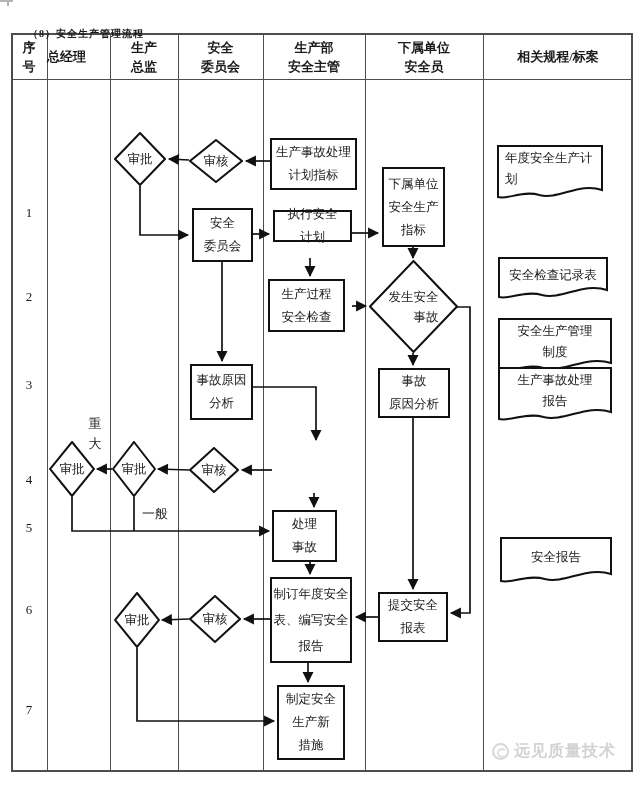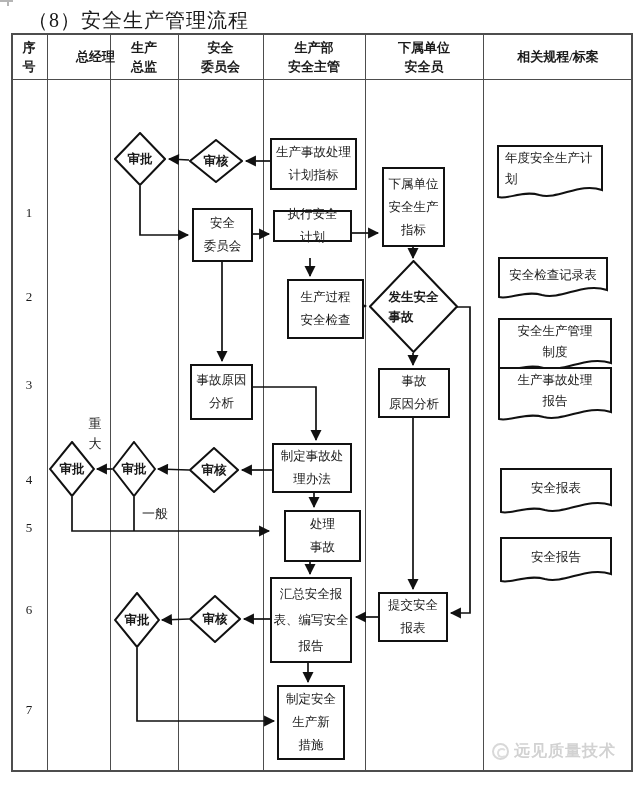--- a/index.html
+++ b/index.html
@@ -3,41 +3,41 @@
 <meta charset="utf-8">
 <style>
   * { margin:0; padding:0; box-sizing:border-box; }
   html,body { background:#ffffff; }
   .page {
     position:relative; width:640px; height:785px; background:#ffffff;
     font-family:"Liberation Serif","DejaVu Serif",serif;
     color:#1a1a1a; overflow:hidden;
   }
   .abs { position:absolute; }
-  .title { font-size:20px; font-weight:normal; letter-spacing:1px; white-space:pre; z-index:4; }
+  .title { font-size:10px; font-weight:bold; letter-spacing:1px; white-space:pre; z-index:4;margin-top:20px; }
   .frame { border:2px solid #4d4d4d; z-index:1; }
   .vline { width:1px; background:#4d4d4d; z-index:1; }
   .hline { height:1px; background:#4d4d4d; z-index:1; }
   .hdr {
     display:flex; align-items:center; justify-content:center; text-align:center;
     font-size:13px; font-weight:bold; white-space:pre-line; line-height:19px; z-index:2;
   }
   .rownum { font-size:13px; z-index:2; width:24px; text-align:center; }
   .connectors { position:absolute; left:0; top:0; z-index:2; pointer-events:none; }
   .connectors polyline { fill:none; stroke:#111111; stroke-width:1.7px; }
   .node {
     position:absolute; background:#ffffff; border:2px solid #111111; z-index:3;
     display:flex; align-items:center; justify-content:center; text-align:center;
     font-size:12.5px; line-height:23px; white-space:pre-line;
   }
   .diamond { position:absolute; z-index:3; }
   .diamond svg { position:absolute; left:0; top:0; }
   .dlabel {
     position:absolute; inset:0; display:flex; align-items:center; justify-content:center;
-    text-align:left; font-size:12.5px; line-height:20px; white-space:pre-line; z-index:1;font-weight:bold;
+    text-align:right; font-size:12.5px; line-height:20px; white-space:pre-line; z-index:1;
   }
   .doc { position:absolute; z-index:3; }
   .doc svg { position:absolute; left:0; top:0; }
   .doctext {
     position:absolute; left:0; right:0; top:0; bottom:10px; z-index:1;
     display:flex; align-items:center; justify-content:center; text-align:center;
     font-size:12.5px; line-height:21px; white-space:pre-line;
   }
   .doctext.leftal { justify-content:flex-start; text-align:left; padding-left:8px; }
   .branch-label { font-size:13px; white-space:pre-line; text-align:center; line-height:20px; z-index:4; background:transparent; }
@@ -61,21 +61,21 @@
   <div class="abs vline" style="left:47px;top:33px;height:739px"></div>
   <div class="abs vline" style="left:110px;top:33px;height:739px"></div>
   <div class="abs vline" style="left:178px;top:33px;height:739px"></div>
   <div class="abs vline" style="left:263px;top:33px;height:739px"></div>
   <div class="abs vline" style="left:365px;top:33px;height:739px"></div>
   <div class="abs vline" style="left:483px;top:33px;height:739px"></div>
   <div class="abs hline" style="left:11px;top:79px;width:622px"></div>
 
   <div class="abs hdr" style="left:11px;top:34px;width:36px;height:45px">序
 号</div>
-  <div class="abs hdr" style="left:64px;top:34px;width:63px;height:45px">总经理</div>
+  <div class="abs hdr" style="left:35px;top:34px;width:63px;height:45px">总经理</div>
   <div class="abs hdr" style="left:110px;top:34px;width:68px;height:45px">生产
 总监</div>
   <div class="abs hdr" style="left:178px;top:34px;width:85px;height:45px">安全
 委员会</div>
   <div class="abs hdr" style="left:263px;top:34px;width:102px;height:45px">生产部
 安全主管</div>
   <div class="abs hdr" style="left:365px;top:34px;width:118px;height:45px">下属单位
 安全员</div>
   <div class="abs hdr" style="left:483px;top:34px;width:150px;height:45px">相关规程/标案</div>
 
@@ -122,31 +122,29 @@
 
   <div class="node" style="left:270px;top:138px;width:87px;height:52px">生产事故处理
 计划指标</div>
   <div class="node" style="left:192px;top:208px;width:61px;height:54px">安全
 委员会</div>
   <div class="node" style="left:273px;top:210px;width:79px;height:32px">执行安全
 计划</div>
   <div class="node" style="left:382px;top:167px;width:63px;height:80px">下属单位
 安全生产
 指标</div>
-  <div class="node" style="left:287px;top:279px;width:77px;height:60px">生产过程
+  <div class="node" style="left:268px;top:279px;width:77px;height:53px">生产过程
 安全检查</div>
   <div class="node" style="left:190px;top:364px;width:63px;height:56px">事故原因
 分析</div>
   <div class="node" style="left:378px;top:368px;width:72px;height:50px">事故
 原因分析</div>
-  <div class="node" style="left:272px;top:443px;width:80px;height:50px">制定事故处
-理办法</div>
-  <div class="node" style="left:284px;top:510px;width:77px;height:52px">处理
+  <div class="node" style="left:272px;top:510px;width:65px;height:52px">处理
 事故</div>
-  <div class="node" style="left:270px;top:577px;width:82px;height:86px;line-height:26px">汇总安全报
+  <div class="node" style="left:270px;top:577px;width:82px;height:86px;line-height:26px">制订年度安全
 表、编写安全
 报告</div>
   <div class="node" style="left:277px;top:685px;width:68px;height:75px">制定安全
 生产新
 措施</div>
   <div class="node" style="left:378px;top:592px;width:70px;height:50px">提交安全
 报表</div>
 
   <div class="diamond" style="left:114px;top:132px;width:52px;height:54px">
       <svg width="52" height="54">
@@ -222,26 +220,20 @@
     <div class="doctext">安全生产管理
 制度</div>
     </div>
   <div class="doc" style="left:498px;top:367px;width:114px;height:58px">
       <svg width="114" height="58">
         <path d="M1,1 H113 V45 C 88.92,37 66.11999999999999,55 45.6,50 C 27.36,45 11.4,55 1,52 Z" fill="#ffffff" stroke="#111111" stroke-width="2"></path>
       </svg>
     <div class="doctext">生产事故处理
 报告</div>
     </div>
-  <div class="doc" style="left:500px;top:468px;width:112px;height:50px">
-      <svg width="112" height="50">
-        <path d="M1,1 H111 V37 C 87.36,29 64.96,47 44.800000000000004,42 C 26.88,37 11.200000000000001,47 1,44 Z" fill="#ffffff" stroke="#111111" stroke-width="2"></path>
-      </svg>
-    <div class="doctext">安全报表</div>
-    </div>
   <div class="doc" style="left:500px;top:537px;width:112px;height:50px">
       <svg width="112" height="50">
         <path d="M1,1 H111 V37 C 87.36,29 64.96,47 44.800000000000004,42 C 26.88,37 11.200000000000001,47 1,44 Z" fill="#ffffff" stroke="#111111" stroke-width="2"></path>
       </svg>
     <div class="doctext">安全报告</div>
     </div>
 
   <div class="abs watermark" style="left:492px;top:741px">
     <span class="wm-icon"></span>
     <span class="wm-text">远见质量技术</span>

